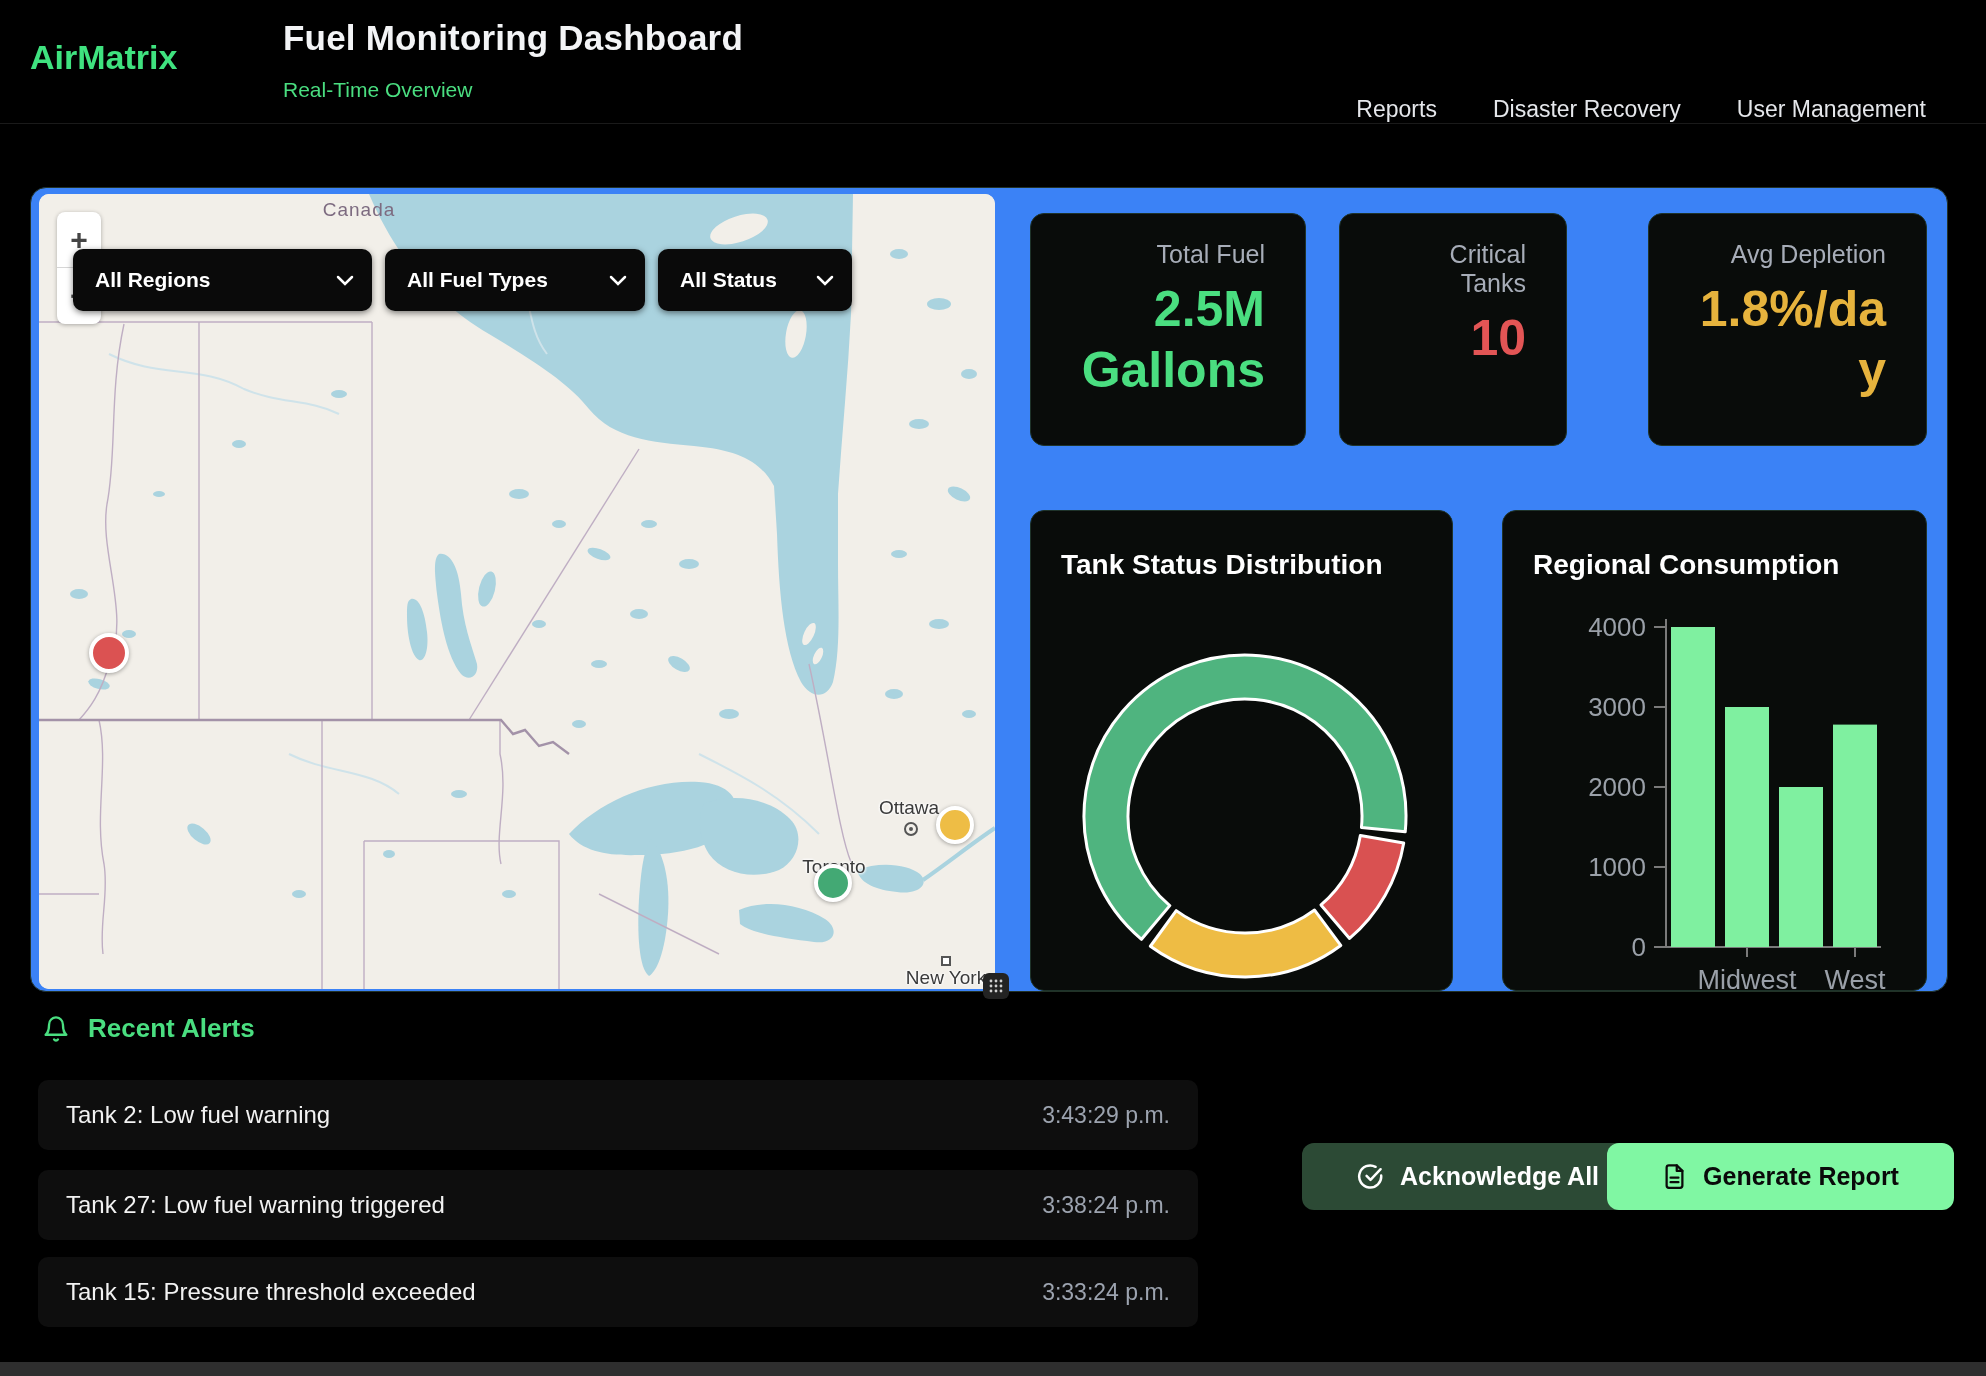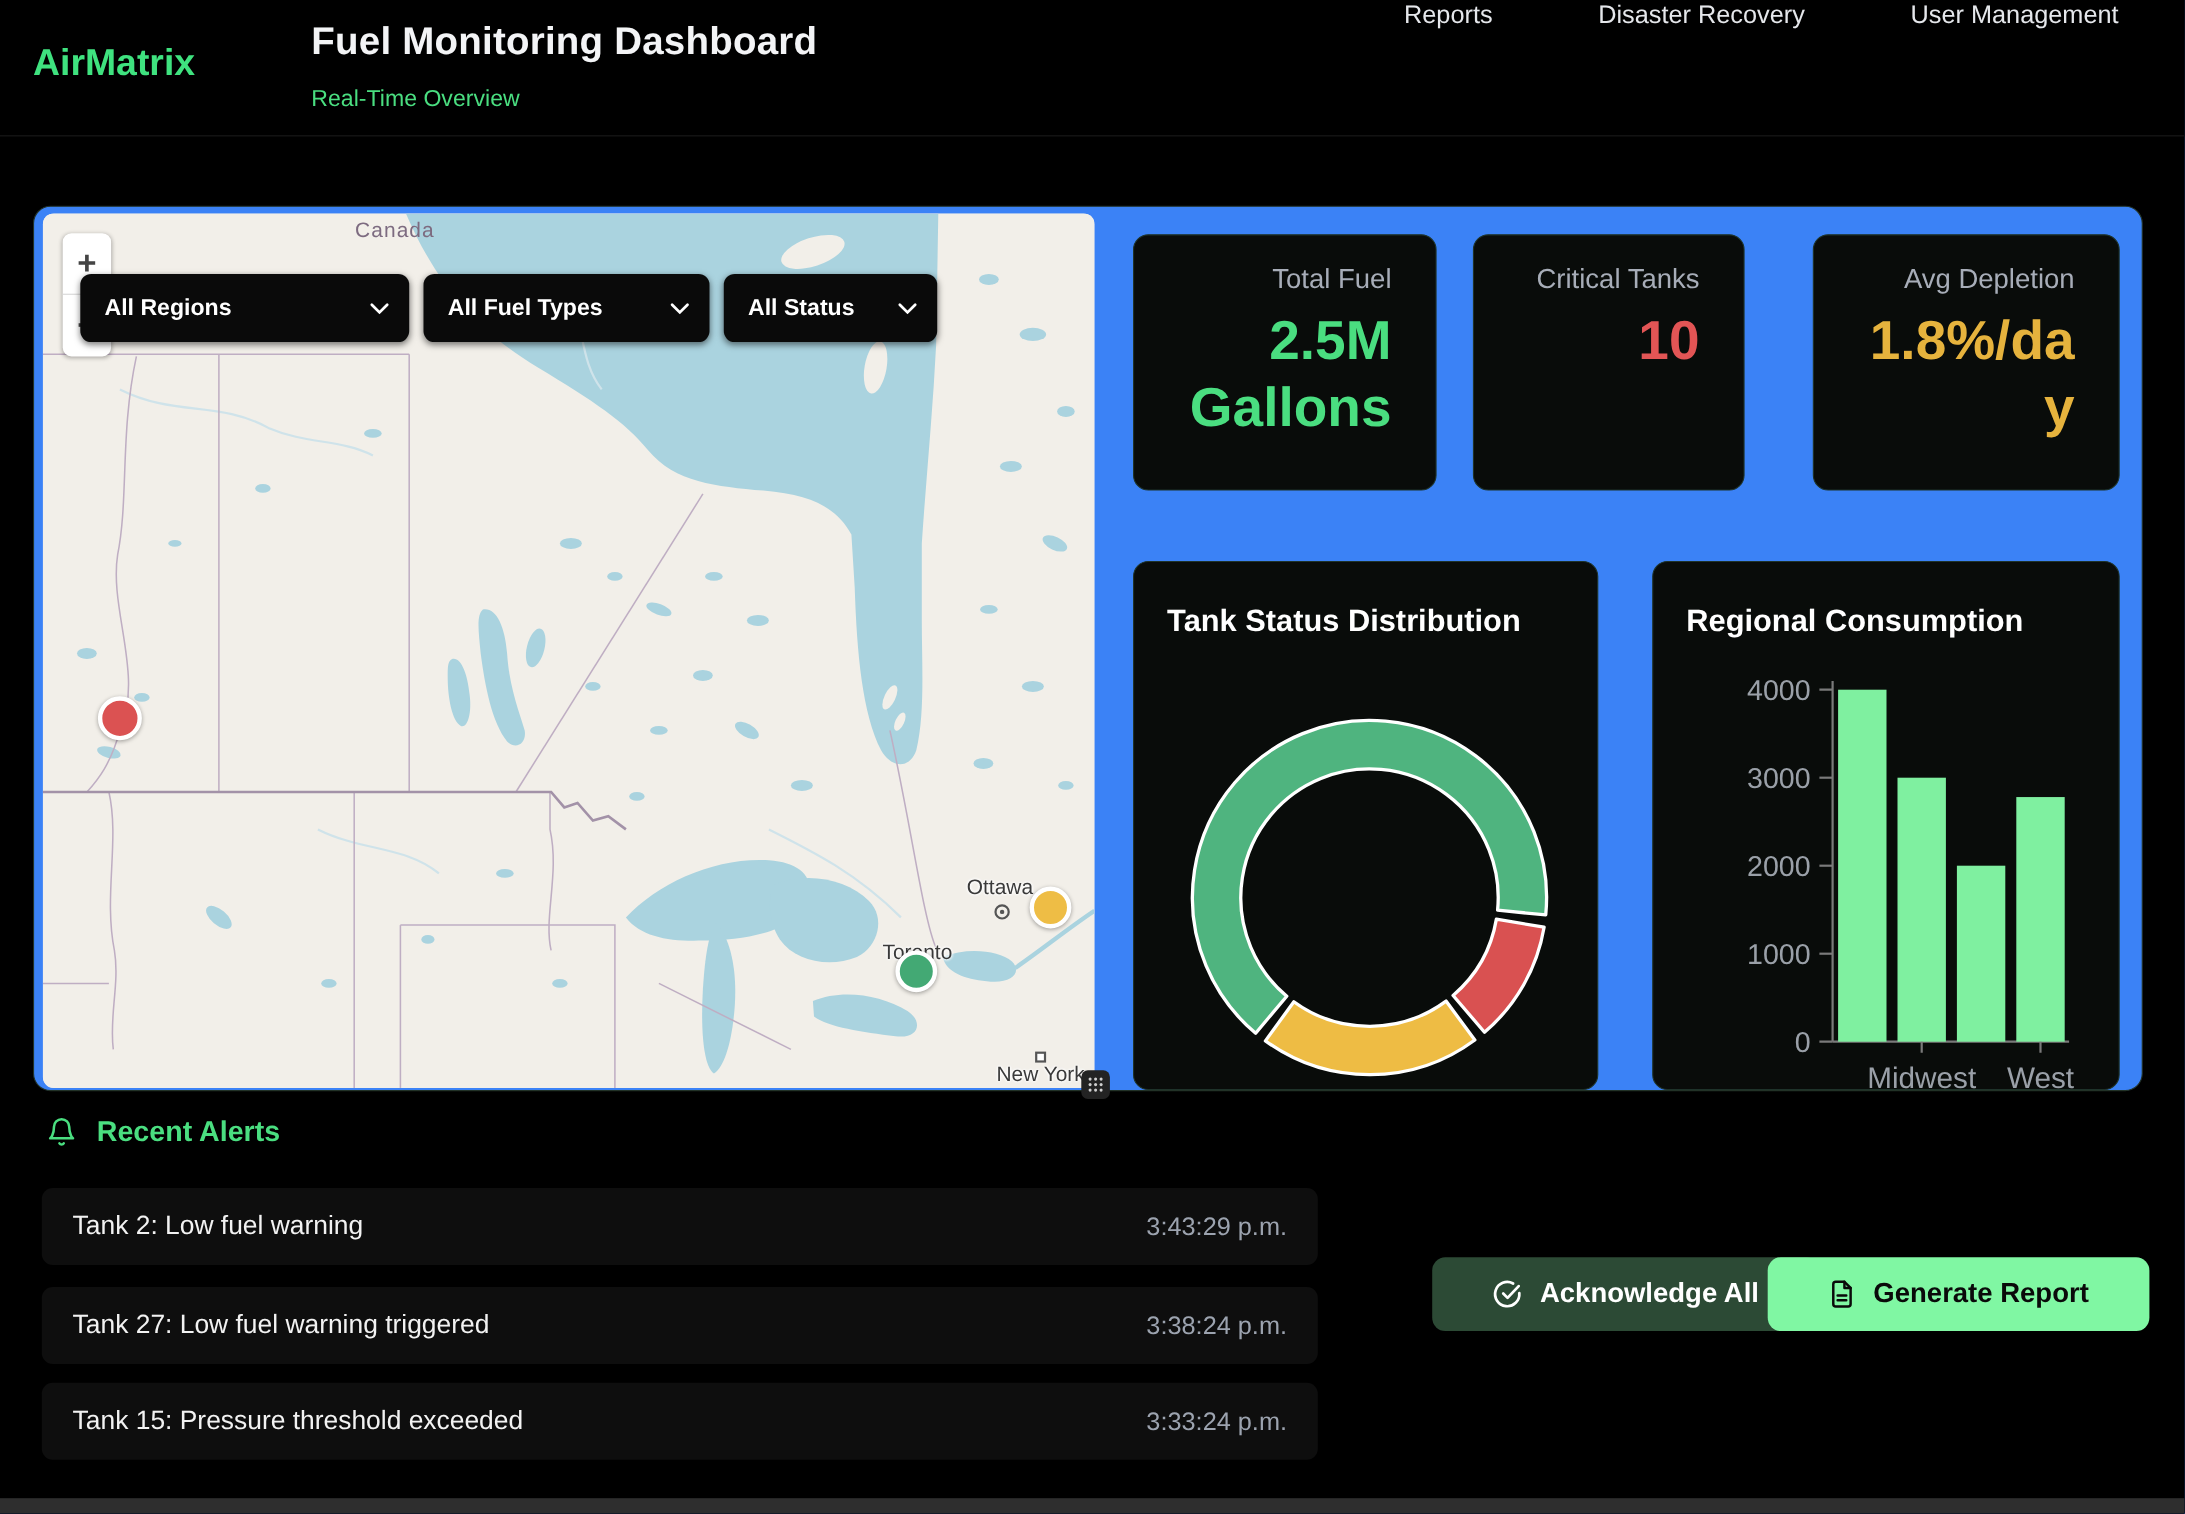--- a/index.html
+++ b/index.html
@@ -5,21 +5,21 @@
   html,body{margin:0;padding:0;background:#000;}
   body{width:1986px;height:1376px;position:relative;overflow:hidden;
        font-family:"Liberation Sans", sans-serif;color:#e5e7eb;}
   
   .header{position:absolute;left:0;top:0;width:1986px;height:123px;background:#000;
           border-bottom:1px solid #1a1a1a;}
   .logo{position:absolute;left:30px;top:38px;font-size:34px;font-weight:bold;color:#3fe27f;}
   .title-block{position:absolute;left:283px;top:18px;}
   .page-title{font-size:35px;font-weight:bold;color:#f3f4f6;letter-spacing:.2px;}
   .page-subtitle{font-size:21px;color:#4ade80;margin-top:20px;}
-  .nav{position:absolute;right:60px;top:0;height:123px;display:flex;align-items:flex-start;gap:96px;}
+  .nav{position:absolute;right:60px;top:0;height:123px;display:flex;align-items:flex-end;gap:56px;}
   .nav-item{font-size:23px;color:#e5e7eb;cursor:pointer;}
   
   .panel{position:absolute;left:30px;top:187px;width:1916px;height:803px;
          background:#3b82f6;border:1px solid #223227;border-radius:16px;}
   
   .map{position:absolute;left:8px;top:6px;width:956px;height:795px;border-radius:10px;
        overflow:hidden;background:#f2efe9;}
   .map svg.base{position:absolute;left:0;top:0;}
   .map-label-country{position:absolute;font-size:19px;color:#7d6b80;letter-spacing:1px;
        transform:translate(-50%,-50%);}
@@ -216,21 +216,21 @@
             </svg>
         </span>
       </div>
     </div>
   </div>
 
   <div class="stat-card" style="left:999px;width:276px;">
     <div class="stat-label">Total Fuel</div>
     <div class="stat-value" style="color: rgb(74, 222, 128);">2.5M Gallons</div>
   </div>
-  <div class="stat-card" style="left:1308px;width:247px;">
+  <div class="stat-card" style="left:1308px;width:228px;">
     <div class="stat-label">Critical Tanks</div>
     <div class="stat-value" style="color: rgb(226, 85, 85);">10</div>
   </div>
   <div class="stat-card" style="left:1617px;width:279px;">
     <div class="stat-label">Avg Depletion</div>
     <div class="stat-value" style="color: rgb(230, 179, 61);">1.8%/day</div>
   </div>
 
   <div class="chart-card" style="left:999px;width:423px;">
     <div class="chart-title">Tank Status Distribution</div>

